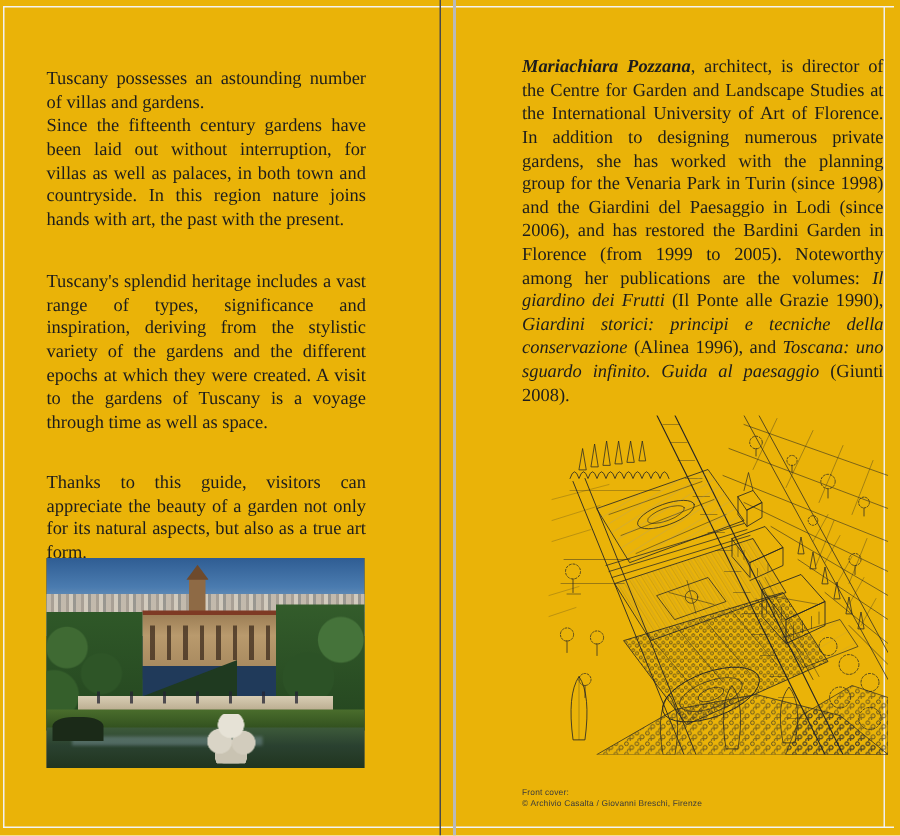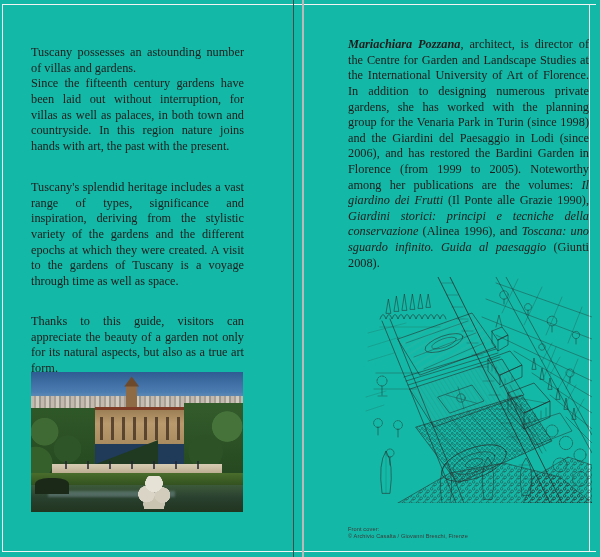--- a/index.html
+++ b/index.html
@@ -14,21 +14,21 @@
     overflow: hidden;
     font-family: "Liberation Serif", "DejaVu Serif", serif;
     position: relative;
   }
 
   #spread {
     position: absolute;
     left: 0; top: 0;
     width: 600px;
     height: 557px;
-    background: #14b8a6;
+    background: #eab308;
   }
 
   
   .scan-edge-left {
     position: absolute;
     left: 2px; top: 4px;
     width: 1px; height: 548px;
     background: #f1f1f1;
   }
   .scan-edge-top {

